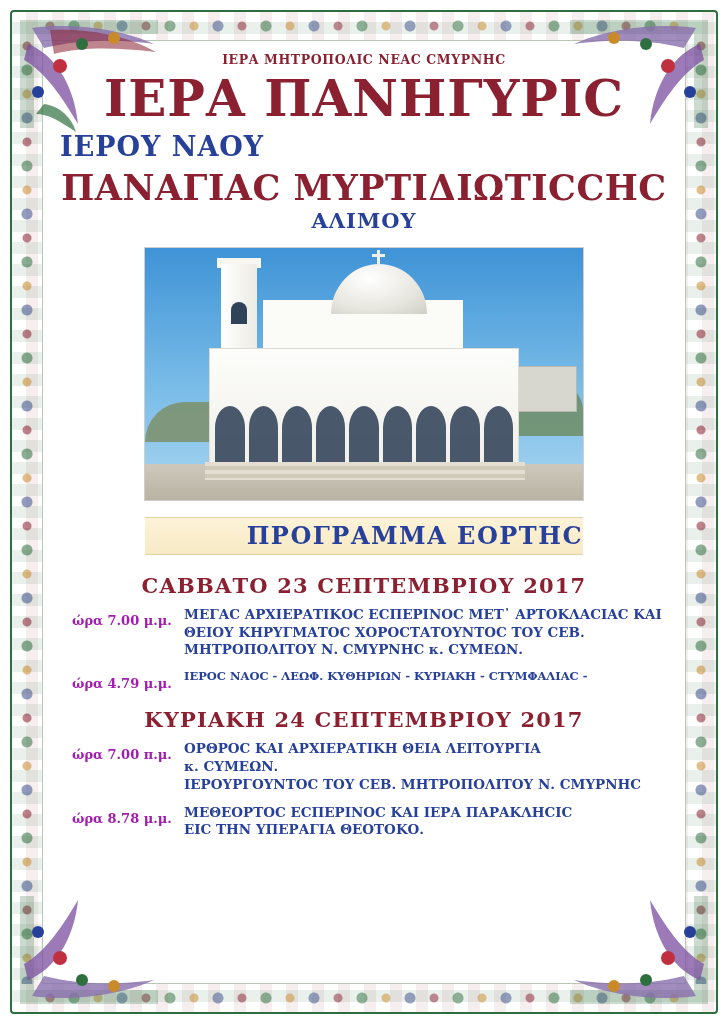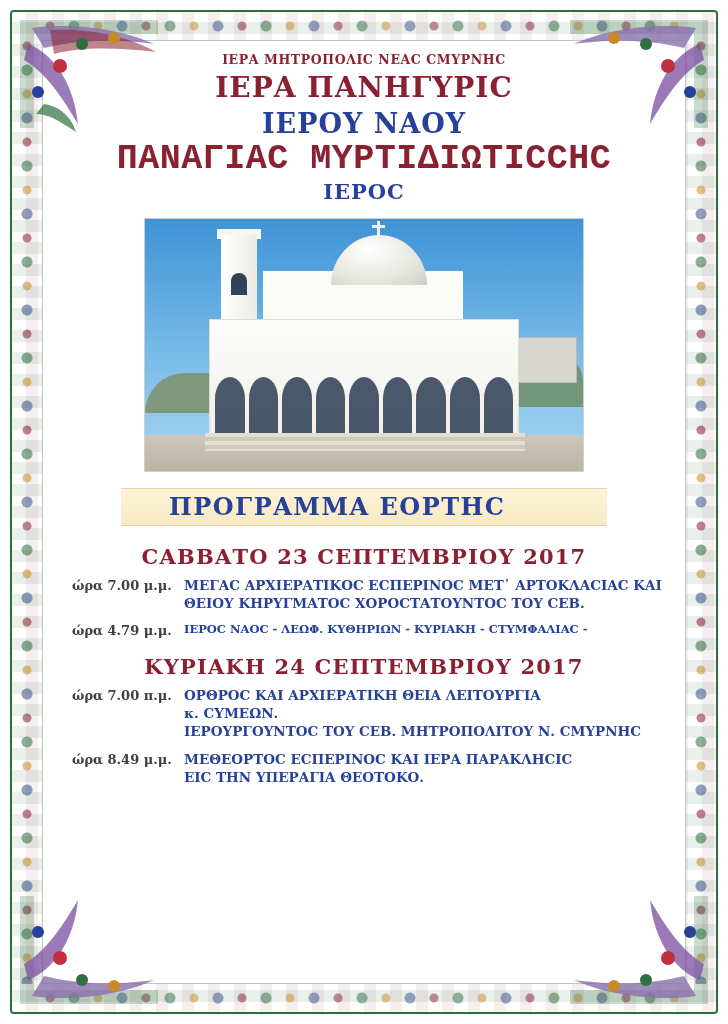--- a/index.html
+++ b/index.html
@@ -104,43 +104,41 @@
     text-align: center;
     color: #8a2030;
     font-size: 12.5px;
     letter-spacing: 0.6px;
     font-weight: bold;
     font-family: "DejaVu Serif", serif;
   }
   .title-main {
     text-align: center;
     color: #8a2030;
-    font-size: 28px;
+    font-size: 50px;
     font-weight: bold;
     letter-spacing: 1px;
     margin-top: 6px;
     line-height: 1.04;
   }
   .title-sub1 {
-    text-align: center;
     color: #27409a;
     font-size: 27px;
     font-weight: bold;
     letter-spacing: 1px;
     margin-top: 6px;
   }
   .title-sub2 {
     text-align: center;
     color: #8a2030;
     font-size: 35px;
     font-weight: bold;
     letter-spacing: 0.5px;
-    margin-top: 2px;
+    margin-top: 8px;
     line-height: 1.05;
-    font-family: Liberation Mono, monospace;
   }
   .title-sub3 {
     text-align: center;
     color: #27409a;
     font-size: 21px;
     font-weight: bold;
     letter-spacing: 1px;
     margin-top: 1px;
   }
 
@@ -263,22 +261,21 @@
   
   .programme-banner {
     margin: 16px auto 0;
     width: 438px;
     height: 36px;
     background: linear-gradient(180deg,#fdf3d8 0%,#f7e9c4 100%);
     border-top: 1px solid #e3d3a4;
     border-bottom: 1px solid #e3d3a4;
     display: flex;
     align-items: center;
-    justify-content: flex-start;
-    padding-left: 48px;
+    justify-content: flex-end;
   }
   .programme-banner span {
     color: #27409a;
     font-size: 24px;
     font-weight: bold;
     letter-spacing: 1.5px;
   }
 
   
   .schedule { margin-top: 18px; }
@@ -293,25 +290,26 @@
   }
   .day-title.first { margin-top: 4px; }
   .entry {
     display: flex;
     align-items: flex-start;
     margin: 0 0 10px 0;
     padding-left: 12px;
   }
   .entry-time {
     flex: 0 0 112px;
-    color: #404040;
+    color: #a21caf;
     font-size: 13px;
     font-weight: bold;
     padding-top: 1px;
     white-space: nowrap;
+    margin-top: 6px;
   }
   .entry-text {
     flex: 1;
     color: #27409a;
     font-size: 13.5px;
     font-weight: bold;
     line-height: 1.32;
   }
   .entry-text .l2 { display: block; }
 </style>
@@ -374,21 +372,21 @@
       <circle cx="24" cy="78" r="6" fill="#27409a"></circle>
     </svg>
   </div>
 
   <div class="content">
 
     <div class="metropolis">ΙΕΡΑ ΜΗΤΡΟΠΟΛΙC ΝΕΑC CΜΥΡΝΗC</div>
     <div class="title-main">ΙΕΡΑ ΠΑΝΗΓΥΡΙC</div>
     <div class="title-sub1">ΙΕΡΟΥ ΝΑΟΥ</div>
     <div class="title-sub2">ΠΑΝΑΓΙΑC ΜΥΡΤΙΔΙΩΤΙCCΗC</div>
-    <div class="title-sub3">ΙΕΡΟC</div>
+    <div class="title-sub3">ΑΛΙΜΟΥ</div>
 
     <div class="photo-wrap">
       <div class="sky"></div>
       <div class="hill"></div>
       <div class="hill2"></div>
       <div class="bldg-right"></div>
       <div class="church-upper"></div>
       <div class="dome"></div>
       <div class="dome-cross"></div>
       <div class="tower-top"></div>
@@ -416,20 +414,21 @@
 
     <div class="schedule">
 
       <div class="day-title first">CΑΒΒΑΤΟ  23 CΕΠΤΕΜΒΡΙΟΥ 2017</div>
 
       <div class="entry">
         <div class="entry-time">ώρα 7.00 μ.μ.</div>
         <div class="entry-text">
           <span class="l2">ΜΕΓΑC ΑΡΧΙΕΡΑΤΙΚΟC ΕCΠΕΡΙΝΟC ΜΕΤ᾽ ΑΡΤΟΚΛΑCΙΑC ΚΑΙ</span>
           <span class="l2">ΘΕΙΟΥ ΚΗΡΥΓΜΑΤΟC ΧΟΡΟCΤΑΤΟΥΝΤΟC ΤΟΥ CΕΒ.</span>
+          <span class="l2">ΜΗΤΡΟΠΟΛΙΤΟΥ Ν. CΜΥΡΝΗC κ. CΥΜΕΩΝ.</span>
         </div>
       </div>
 
       <div class="entry">
         <div class="entry-time">ώρα 4.79 μ.μ.</div>
         <div class="entry-text">
           <span class="l2 small-line" style="font-size:11.5px;">ΙΕΡΟC ΝΑΟC - ΛΕΩΦ. ΚΥΘΗΡΙΩΝ - ΚΥΡΙΑΚΗ - CΤΥΜΦΑΛΙΑC -</span>
         </div>
       </div>
 
@@ -438,21 +437,21 @@
       <div class="entry">
         <div class="entry-time">ώρα 7.00 π.μ.</div>
         <div class="entry-text">
           <span class="l2">ΟΡΘΡΟC ΚΑΙ ΑΡΧΙΕΡΑΤΙΚΗ ΘΕΙΑ ΛΕΙΤΟΥΡΓΙΑ</span>
           <span class="l2">κ. CΥΜΕΩΝ.</span>
           <span class="l2">ΙΕΡΟΥΡΓΟΥΝΤΟC ΤΟΥ CΕΒ. ΜΗΤΡΟΠΟΛΙΤΟΥ Ν. CΜΥΡΝΗC</span>
         </div>
       </div>
 
       <div class="entry">
-        <div class="entry-time">ώρα 8.49 μ.μ.</div>
+        <div class="entry-time">ώρα 8.78 μ.μ.</div>
         <div class="entry-text">
           <span class="l2">ΜΕΘΕΟΡΤΟC ΕCΠΕΡΙΝΟC ΚΑΙ ΙΕΡΑ ΠΑΡΑΚΛΗCΙC</span>
           <span class="l2">ΕΙC ΤΗΝ ΥΠΕΡΑΓΙΑ ΘΕΟΤΟΚΟ.</span>
         </div>
       </div>
 
     </div>
   </div>
 </div>
 

